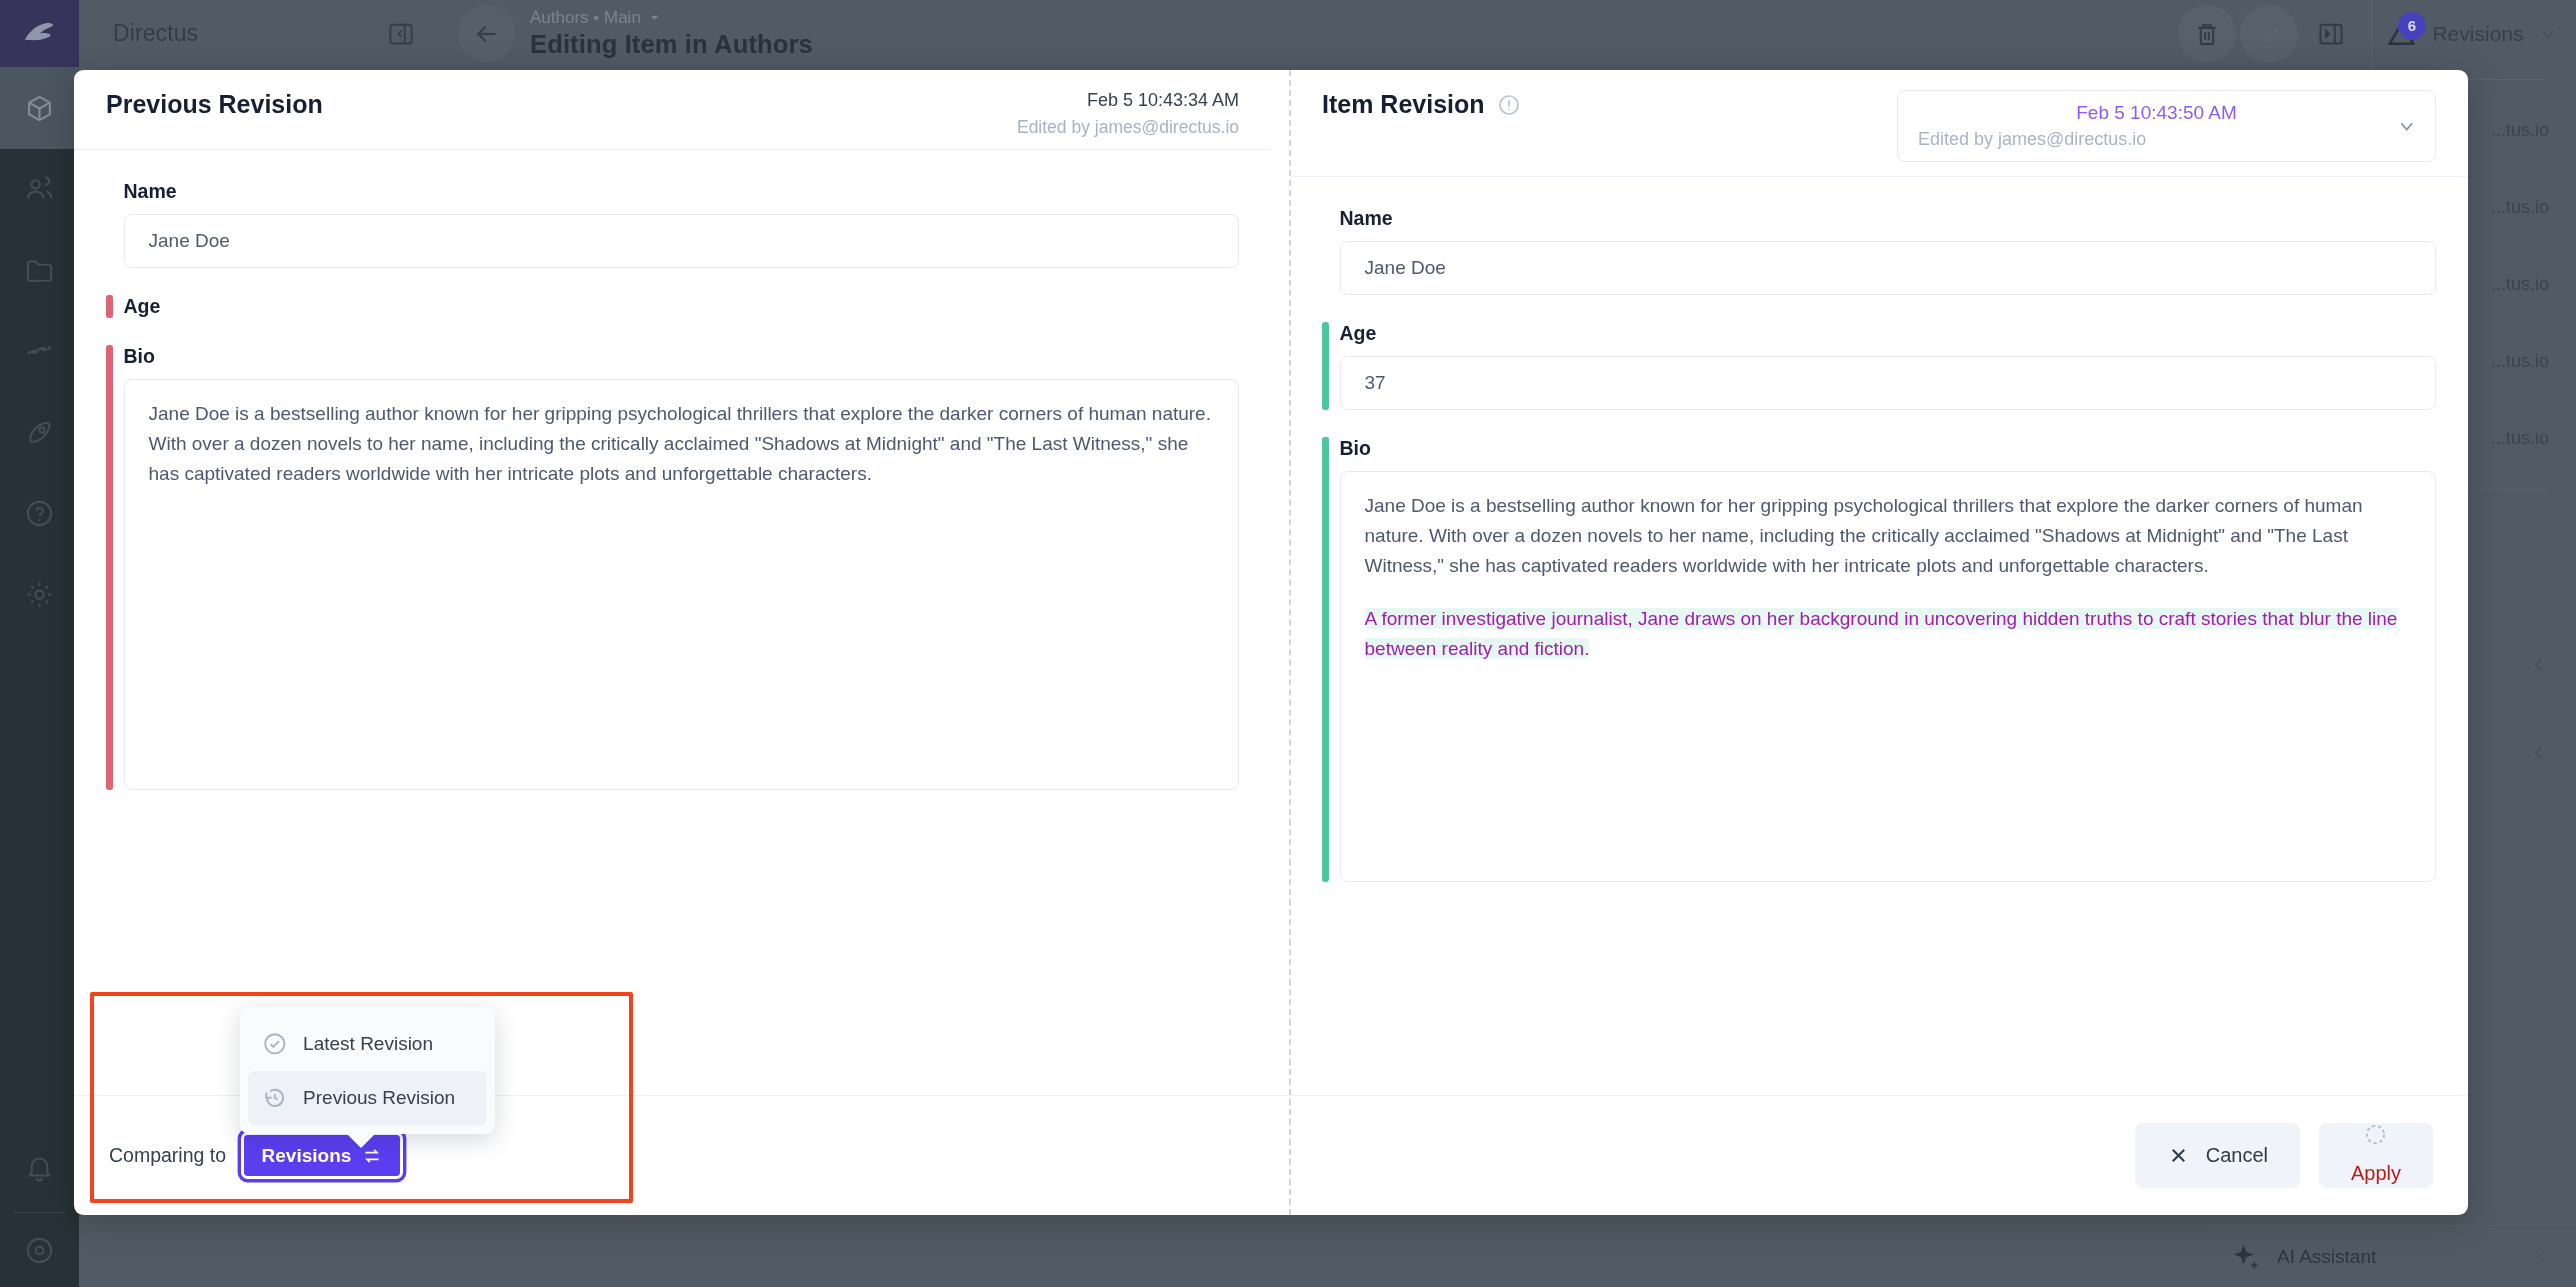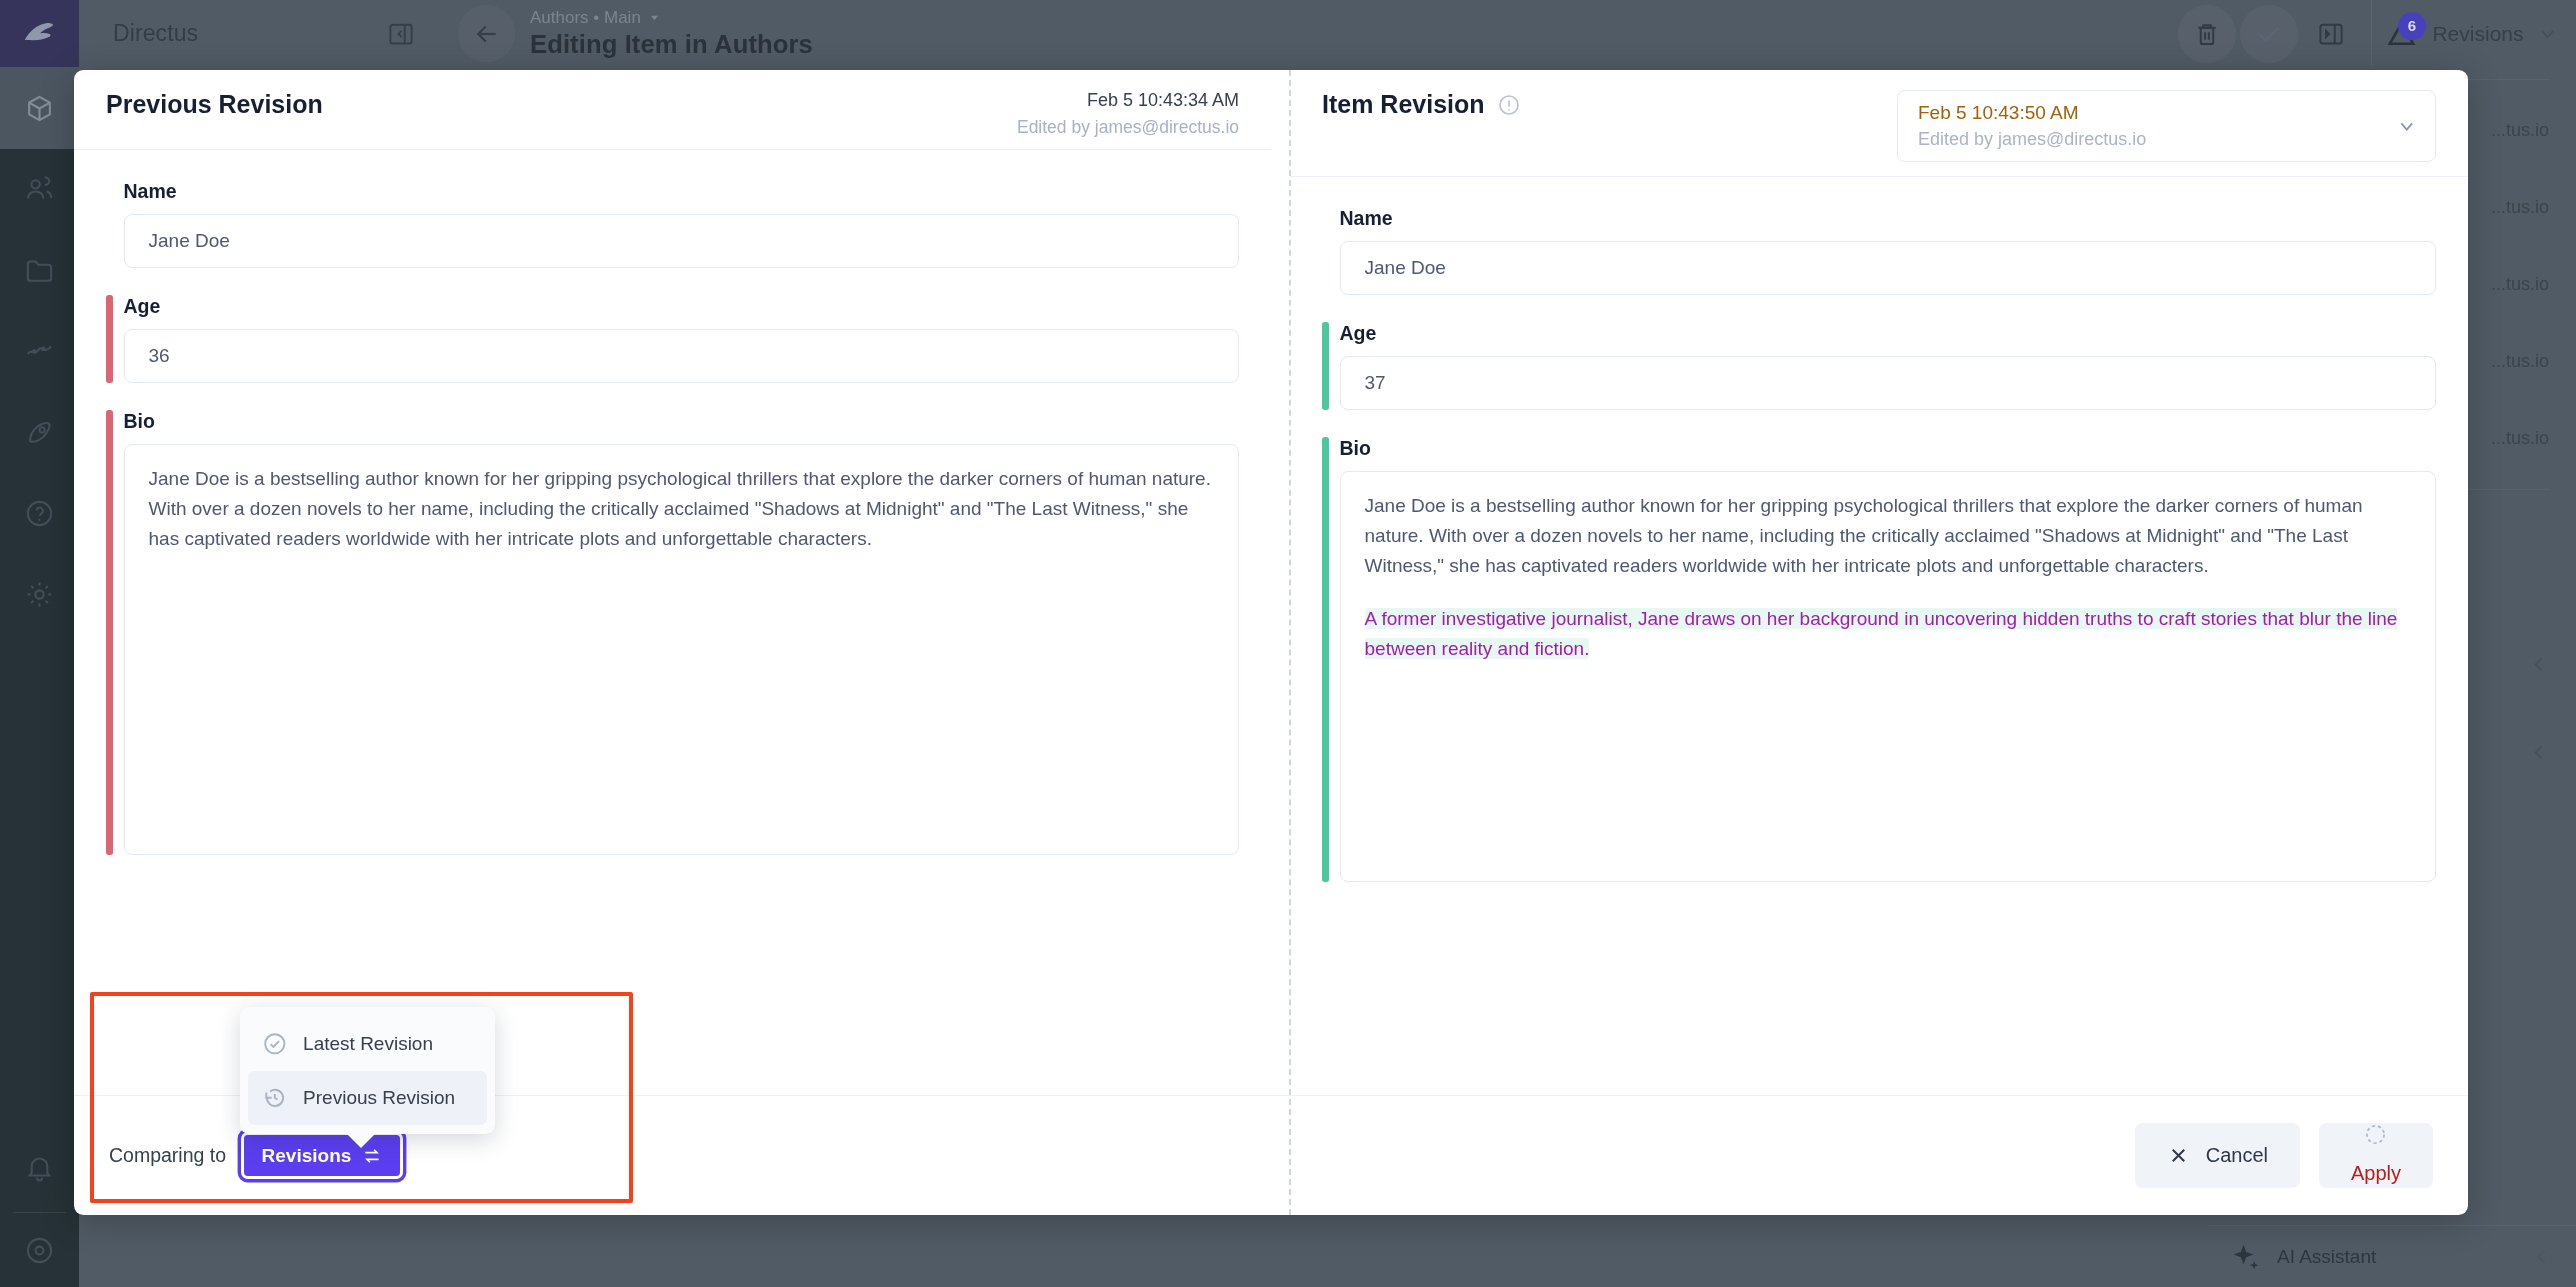--- a/index.html
+++ b/index.html
@@ -99,21 +99,21 @@
   }
   .pane-title { font-size: 25px; font-weight: 700; color: #172033; display:flex; align-items:center; gap:12px;}
   .pane-meta { text-align: right; }
   .pane-meta .ts { font-size: 18px; color:#36404f; }
   .pane-meta .by { font-size: 17.5px; color:#a7b2c4; margin-top: 6px; }
 
   .select-box {
     border: 1.3px solid #e4e9f2; border-radius: 8px; padding: 10.8px 40px 10.8px 20px;
     position: relative; min-width: 539px;
   }
-  .select-box .ts { font-size: 19px; color:#a16207; }
+  .select-box .ts { font-size: 19px; color:#8b5cf6;text-align:center; }
   .select-box .by { font-size: 18px; color:#aab4c6; margin-top: 5.4px; }
   .select-chevron { position:absolute; right: 17.5px; top: 50%; transform: translateY(-50%);
     color:#8a97ab; font-size: 20px;}
 
   .hr { height: 1.3px; background: #eef1f6; margin-top: 16px; }
 
   .fields { padding: 30px 32px 0 32px; position: relative; }
   .field { position: relative; margin-bottom: 27px; padding-left: 17.5px;}
   .field-mark { position:absolute; left: 0; top: 2.7px; bottom: 5.4px; width: 6.7px; border-radius: 2.7px; }
   .field-label { font-size: 19.5px; font-weight: 700; color:#172033; margin-bottom: 10.8px; }
@@ -359,21 +359,20 @@
 
         <div class="fields">
           <div class="field">
             <div class="field-label">Name</div>
             <div class="field-box short">Jane Doe</div>
           </div>
 
           <div class="field">
             <div class="field-mark" style="background:#dc6474;top:0;bottom:0"></div>
             <div class="field-label">Age</div>
-            <div class="field-box short">36</div>
           </div>
 
           <div class="field">
             <div class="field-mark" style="background:#dc6474;top:0;bottom:0"></div>
             <div class="field-label">Bio</div>
             <div class="field-box tall">
               <span>Jane Doe is a bestselling author known for her gripping psychological thrillers that explore the darker corners of human nature. With over a dozen novels to her name, including the critically acclaimed "Shadows at Midnight" and "The Last Witness," she has captivated readers worldwide with her intricate plots and unforgettable characters.</span>
             </div>
           </div>
         </div>

